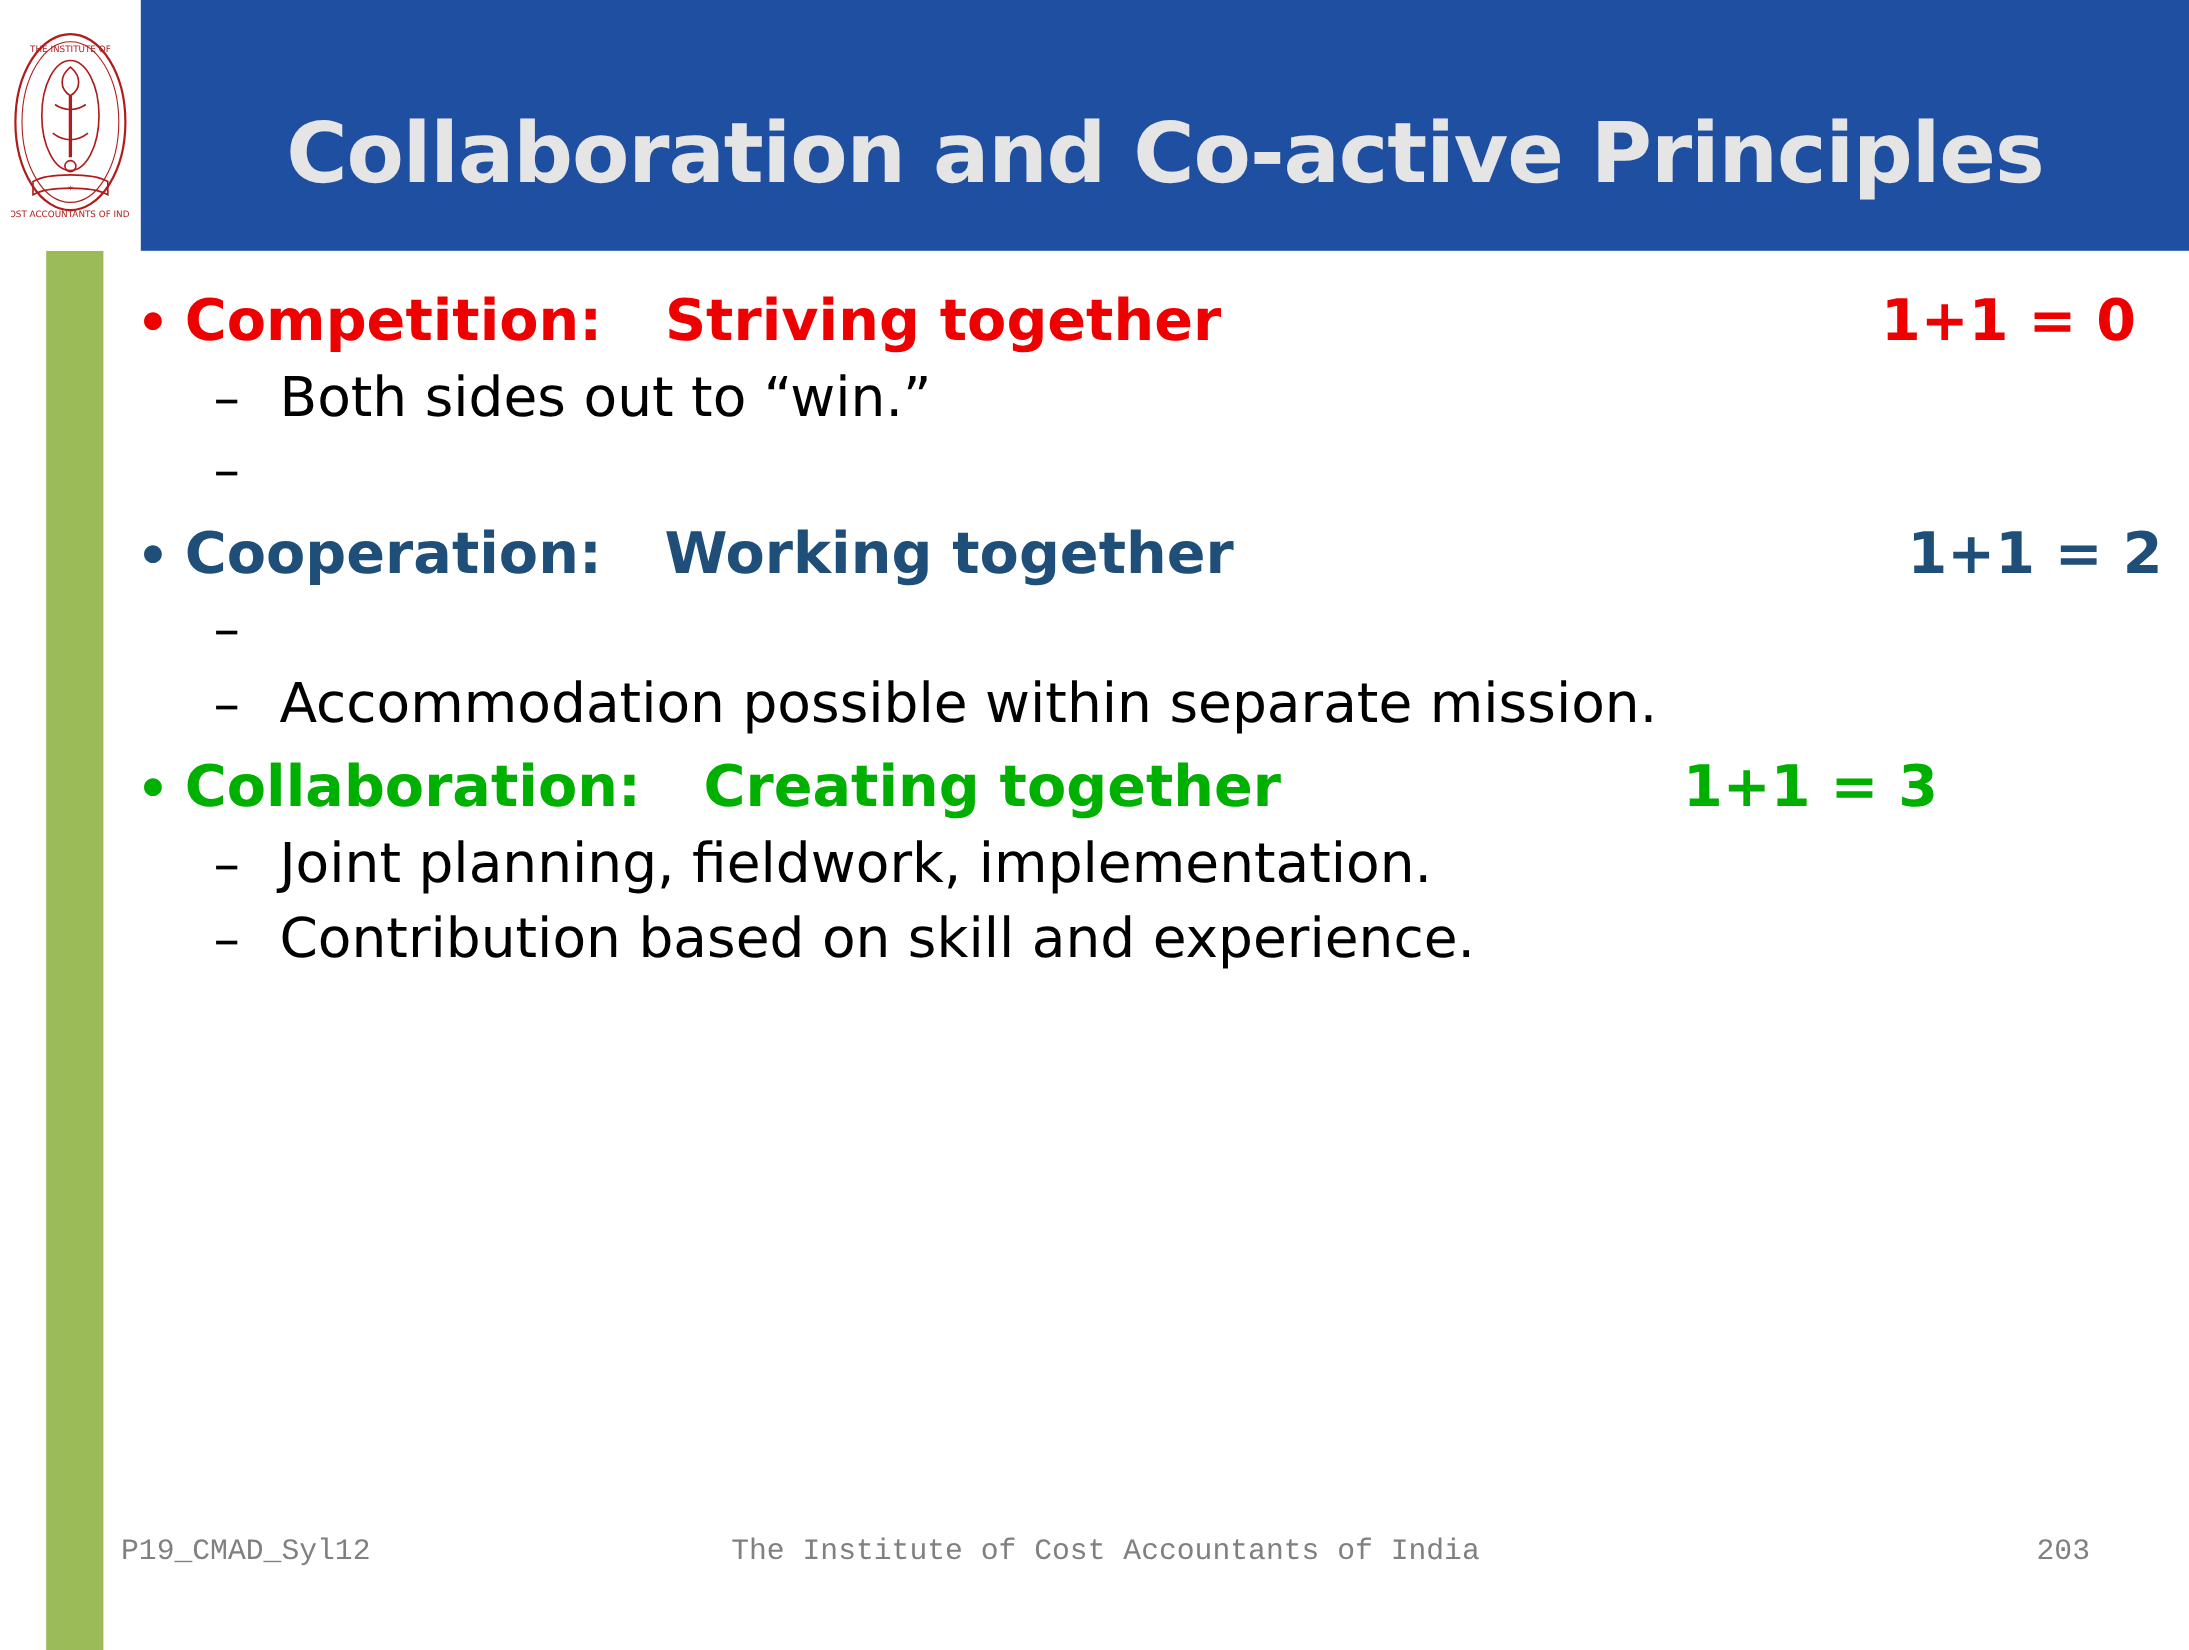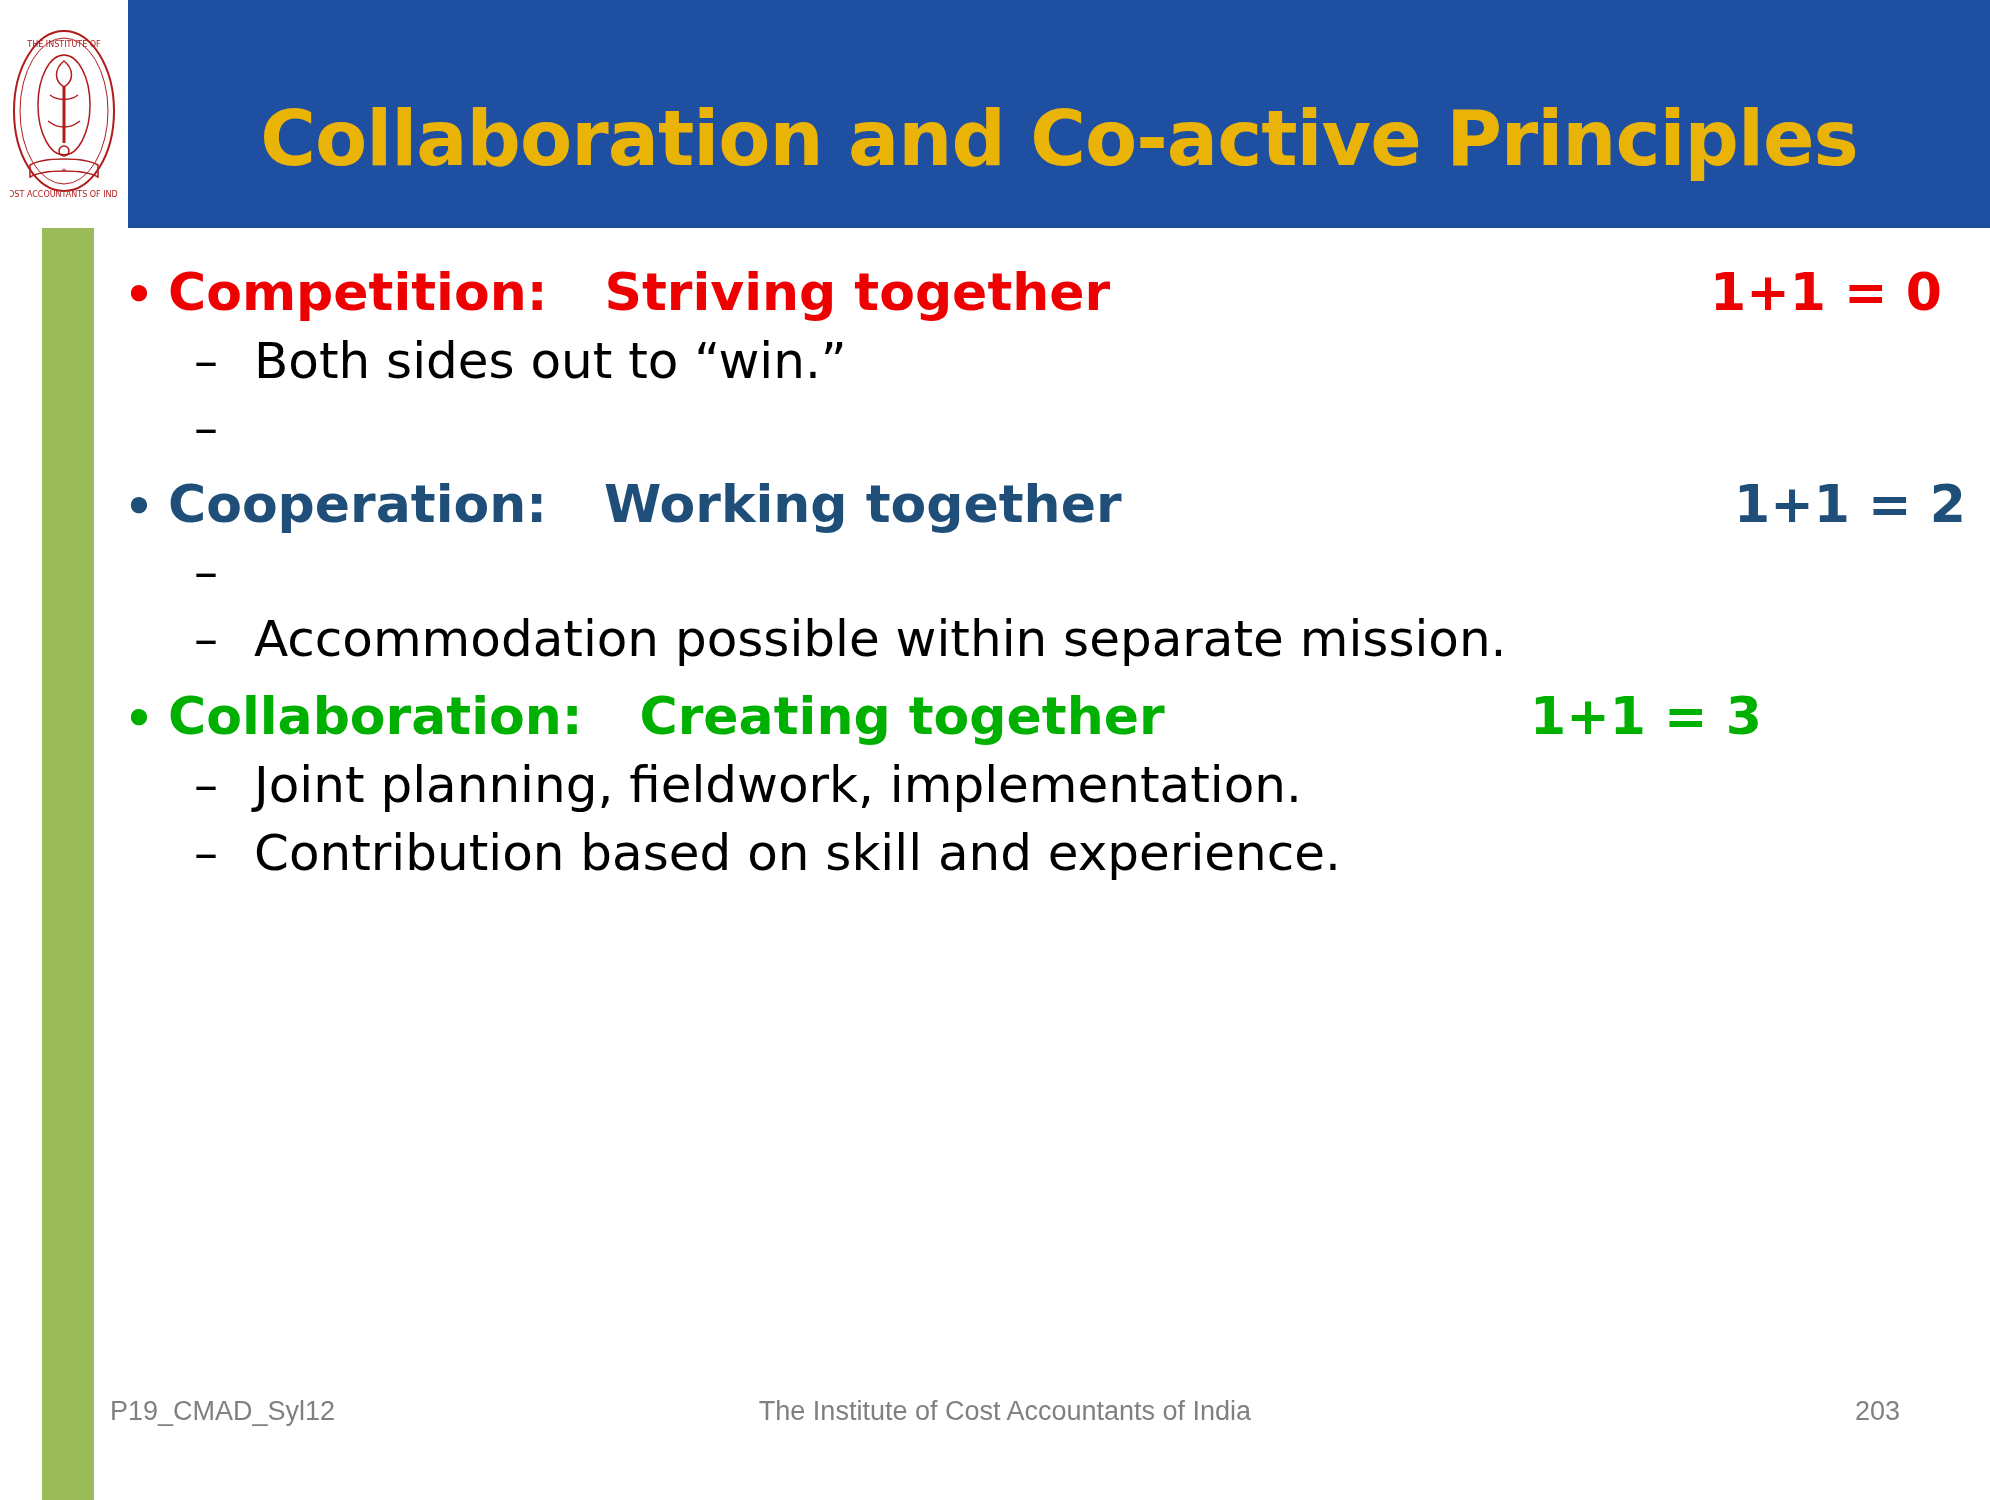--- a/index.html
+++ b/index.html
@@ -45,21 +45,21 @@
     left: 128px;
     top: 0px;
     width: 1862px;
     height: 228px;
     background: #1f4fa0;
     display: flex;
     align-items: center;
     justify-content: center;
   }
   .title-text {
-    color: #eab308;
+    color: #e5e5e5;
     font-family: "DejaVu Sans", sans-serif;
     font-weight: bold;
     font-size: 76px;
     letter-spacing: -1px;
     text-align: center;
     white-space: nowrap;
     margin-top: 48px;
   }
 
   
@@ -117,21 +117,21 @@
   .group { margin-bottom: 18px; }
 
   
   .footer {
     position: absolute;
     left: 110px;
     top: 1396px;
     width: 1790px;
     height: 40px;
     color: #808080;
-    font-family: Liberation Sans, sans-serif;
+    font-family: Liberation Mono, monospace;
     font-size: 27px;
   }
   .footer .fl { position: absolute; left: 0; top: 0; }
   .footer .fc { position: absolute; left: 0; right: 0; top: 0; text-align: center; }
   .footer .fr { position: absolute; right: 0; top: 0; }
 </style>
 </head>
 <body>
 
 <div class="left-bar"></div>

